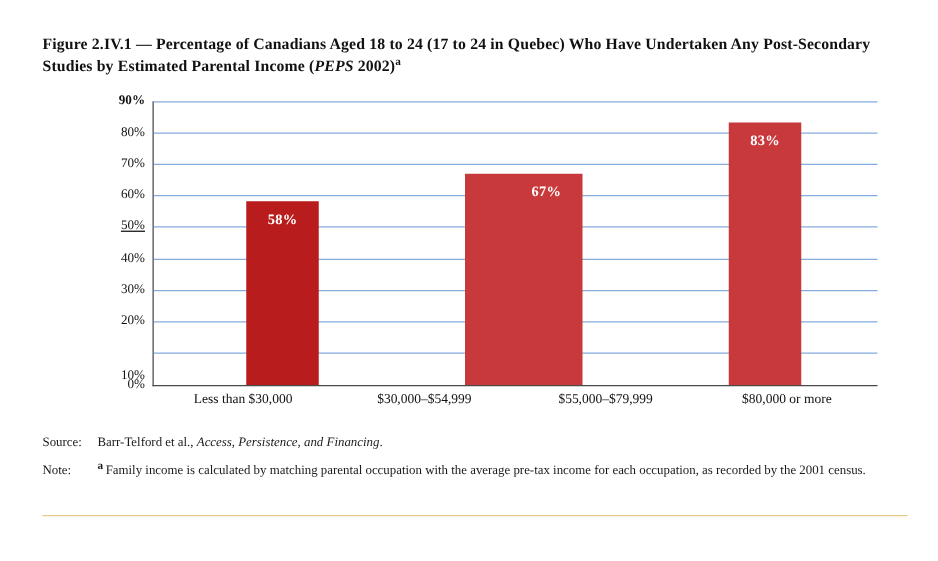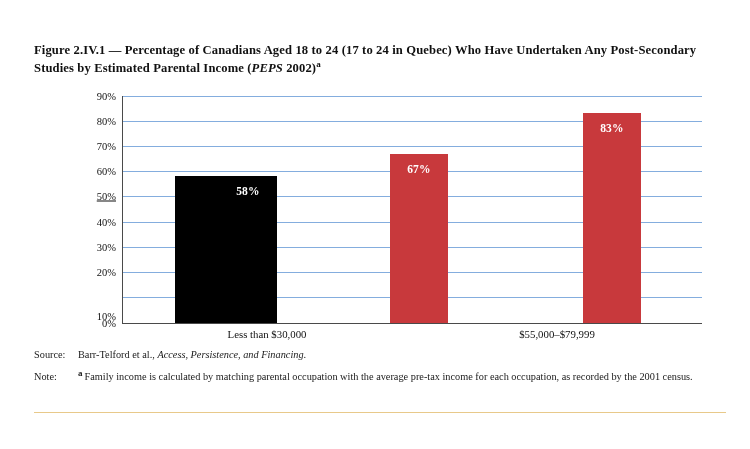--- a/index.html
+++ b/index.html
@@ -23,21 +23,21 @@
   }
 
   
   .title {
     font-family: "Liberation Serif", serif;
     font-weight: bold;
     font-size: 12.6px;
     line-height: 1.45;
     letter-spacing: 0.01em;
     color: #111111;
-    margin: 15px 0 6px 0;
+    margin: 0 0 6px 0;
     max-width: 690px;
   }
   .title .ital {
     font-style: italic;
   }
   .title sup {
     font-size: 9px;
     vertical-align: super;
     line-height: 0;
   }
@@ -192,43 +192,45 @@
       <div class="yaxis-labels">
           <div class="ytick-label" style="top: 100%;">0%</div>
           <div class="ytick-label" style="top: 88.8889%; margin-top: 19px;">10%</div>
           <div class="ytick-label" style="top: 77.7778%;">20%</div>
           <div class="ytick-label" style="top: 66.6667%;">30%</div>
           <div class="ytick-label" style="top: 55.5556%;">40%</div>
           <div class="ytick-label" style="top: 44.4444%; text-decoration: underline;">50%</div>
           <div class="ytick-label" style="top: 33.3333%;">60%</div>
           <div class="ytick-label" style="top: 22.2222%;">70%</div>
           <div class="ytick-label" style="top: 11.1111%;">80%</div>
-          <div class="ytick-label" style="top: 0%;">90%</div>
+          <div class="ytick-label" style="top: 0%; font-weight: bold;">90%</div>
         </div>
       <div class="bars">
           <div class="bar-slot">
-            <div class="bar" style="height: 64.4444%; background: #000000; padding-left: 44px;">
+            <div class="bar" style="height: 64.4444%; background: #b91c1c;">
               <span class="bar-value">58%</span>
             </div>
           </div>
           <div class="bar-slot">
-            <div class="bar" style="height: 74.4444%; background: rgb(200, 57, 60);">
+            <div class="bar" style="height: 74.4444%; background: rgb(200, 57, 60); padding-left: 36px;">
               <span class="bar-value">67%</span>
             </div>
           </div>
           <div class="bar-slot">
             <div class="bar" style="height: 92.2222%; background: rgb(200, 57, 60);">
               <span class="bar-value">83%</span>
             </div>
           </div>
         </div>
     </div>
     <div class="x-labels">
         <div class="x-label">Less than $30,000</div>
+        <div class="x-label">$30,000–$54,999</div>
         <div class="x-label">$55,000–$79,999</div>
+        <div class="x-label">$80,000 or more</div>
       </div>
   </div>
 
   <div class="notes">
     <div class="note-row">
       <div class="note-key">Source:</div>
       <div class="note-body"><span>Barr-Telford et al., </span><span class="ital">Access, Persistence, and Financing</span><span>.</span></div>
     </div>
     <div class="note-row">
       <div class="note-key">Note:</div>

